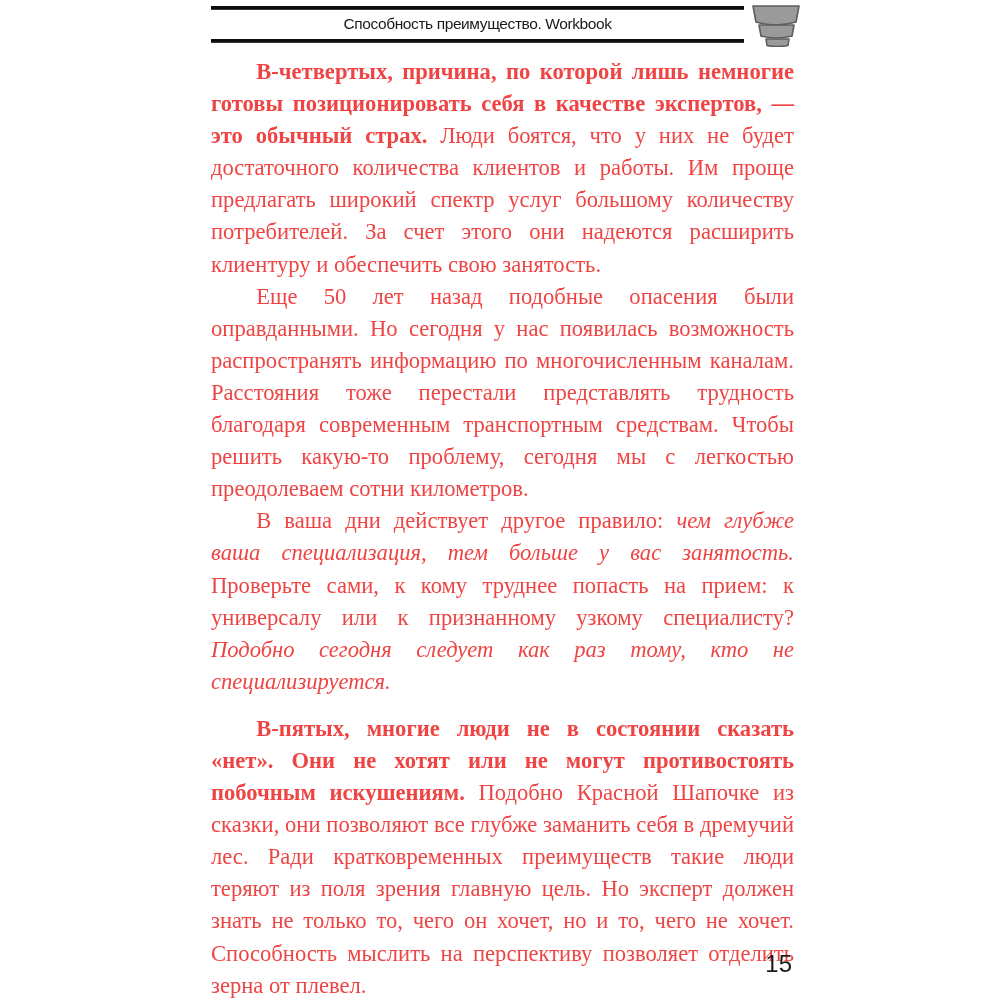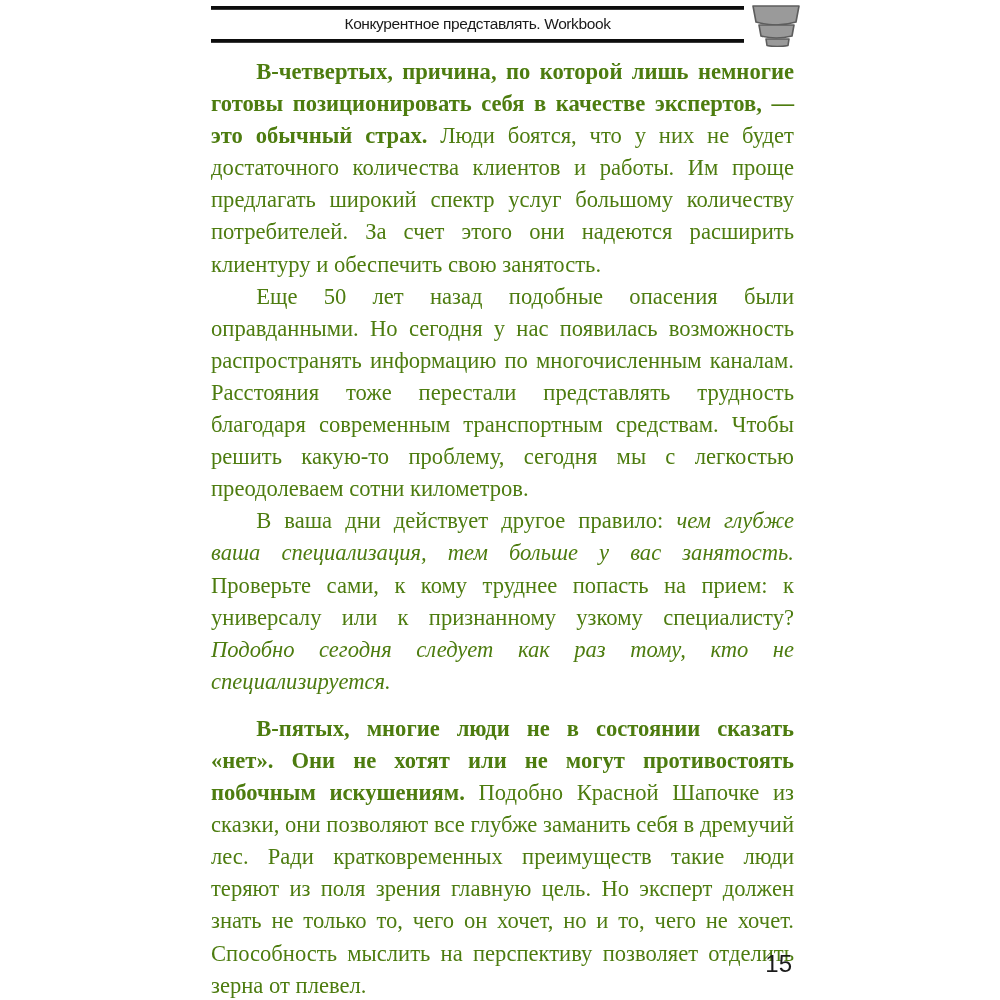--- a/index.html
+++ b/index.html
@@ -64,21 +64,21 @@
     top: 56px;
     width: 583px;
   }
   p {
     margin: 0;
     font-size: 22.6px;
     line-height: 32.1px;
     text-align: justify;
     text-indent: 2.0em;
     hyphens: manual;
-    color: #4d7c0f;
+    color: #ef4444;
   }
   p.gap { margin-top: 15px; }
 
   b, .b {
     font-weight: bold;
   }
   i, .i {
     font-style: italic;
   }
 
@@ -92,21 +92,21 @@
     color: #1a1a1a;
   }
 </style>
 </head>
 <body>
 
 <div class="page">
 
   <div class="header">
     <div class="header-rule top"></div>
-    <div class="header-title">Конкурентное представлять. Workbook</div>
+    <div class="header-title">Способность преимущество. Workbook</div>
     <div class="header-rule bottom"></div>
   </div>
 
   <div class="header-mark">
     <svg width="56" height="44" viewBox="0 0 56 44" xmlns="http://www.w3.org/2000/svg">
       <path d="M3,3 L49,3 L46,19 Q26,25 6,19 Z" fill="#9a9a9a" stroke="#5d5d5d" stroke-width="1.6" stroke-linejoin="round"></path>
       <path d="M9,22 L44,22 L42,33 Q26,37 11,33 Z" fill="#9a9a9a" stroke="#5d5d5d" stroke-width="1.6" stroke-linejoin="round"></path>
       <path d="M16,36 L39,36 L38,42.5 Q27,44.5 17,42.5 Z" fill="#9a9a9a" stroke="#5d5d5d" stroke-width="1.6" stroke-linejoin="round"></path>
     </svg>
   </div>

